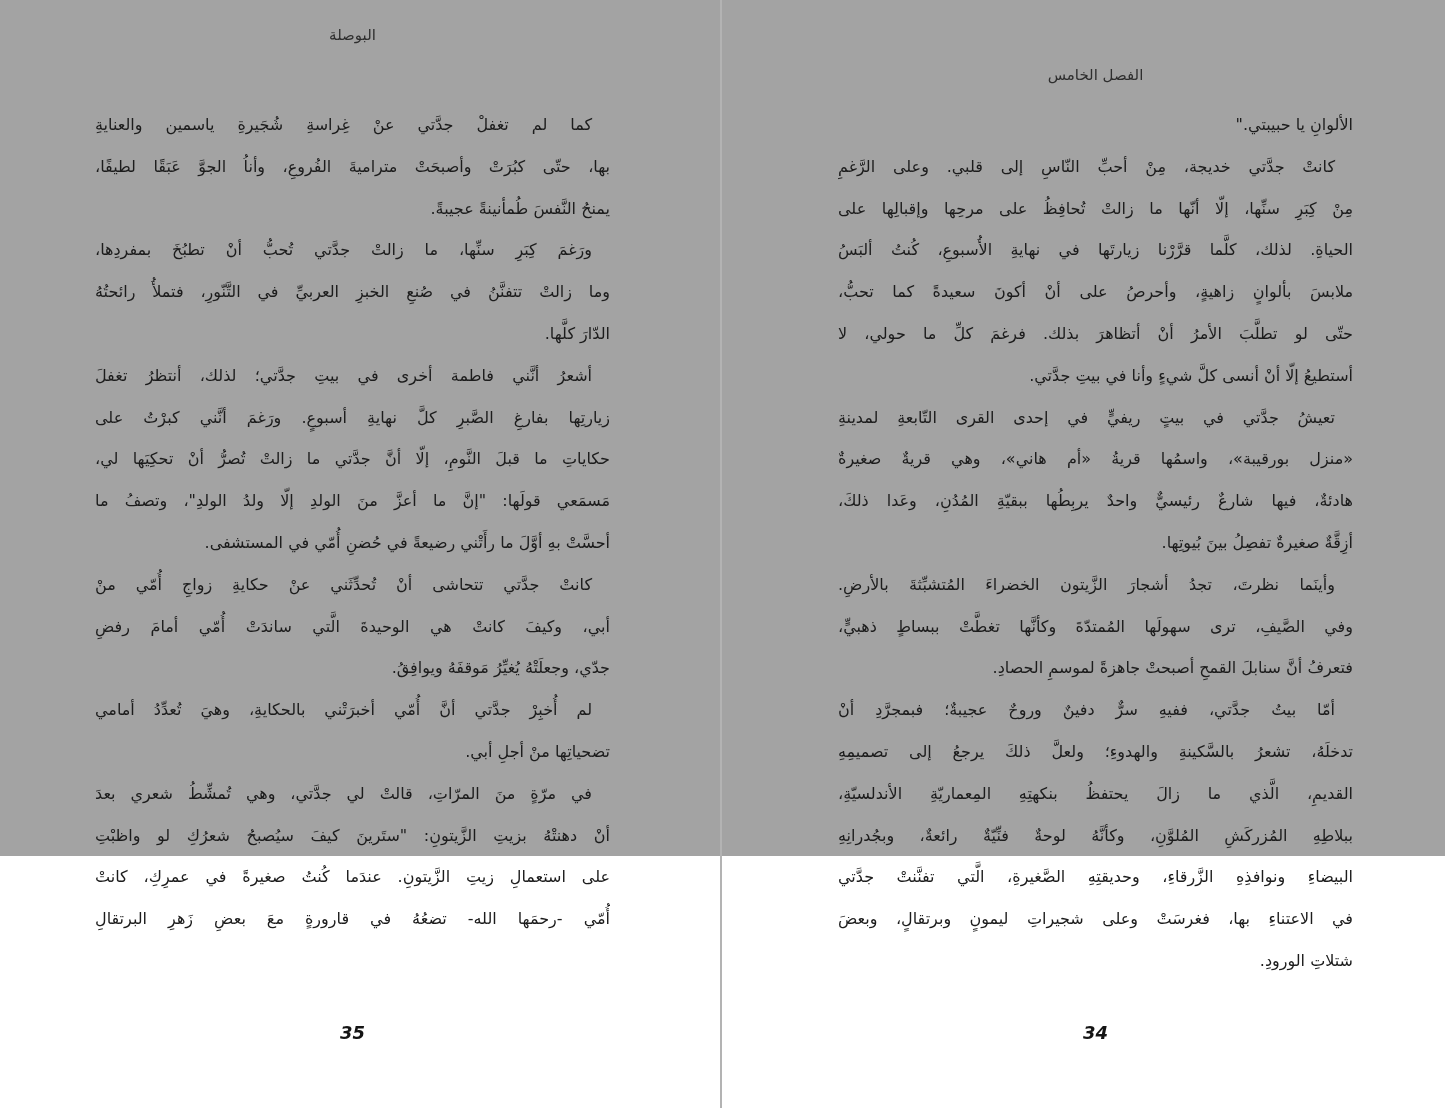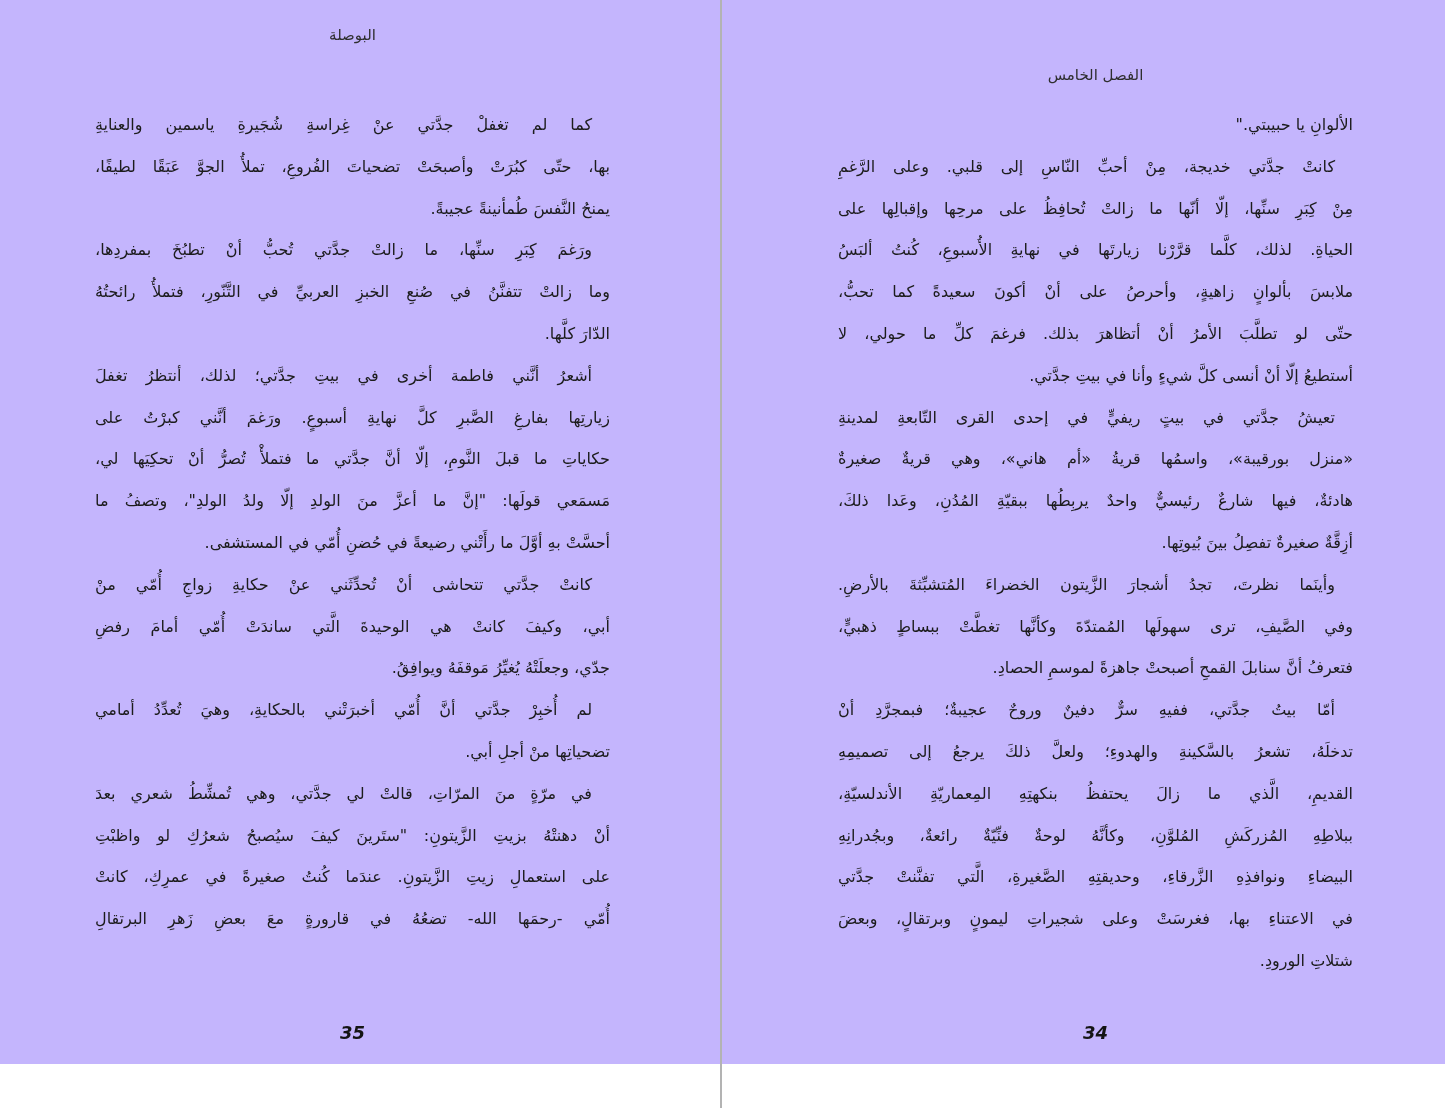--- a/index.html
+++ b/index.html
@@ -10,22 +10,22 @@
     width: 1445px;
     height: 1108px;
     background: #ffffff;
     font-family: "DejaVu Sans", sans-serif;
     color: #1c1c1c;
     overflow: hidden;
   }
   .spread {
     position: relative;
     width: 1445px;
-    height: 1064px;
-    background: #c4b5fd;
+    height: 856px;
+    background: #a3a3a3;
   }
   .divider {
     position: absolute;
     left: 720px;
     top: 0;
     width: 2px;
     height: 1108px;
     background: #b3b3b3;
   }
   .page {
@@ -88,32 +88,32 @@
 </head>
 <body>
 
 <div class="spread">
 
   <div class="page page-left">
     <div class="page-header">البوصلة</div>
     <div class="text-block" id="left-text">
         <div class="para">
           <div class="line line-indent">كما لم تغفلْ جدَّتي عنْ غِراسةِ شُجَيرةِ ياسمين والعنايةِ</div>
-          <div class="line">بها، حتّى كبُرَتْ وأصبحَتْ تضحياتَ الفُروعِ، تملأُ الجوَّ عَبَقًا لطيفًا،</div>
+          <div class="line">بها، حتّى كبُرَتْ وأصبحَتْ متراميةَ الفُروعِ، وأناُ الجوَّ عَبَقًا لطيفًا،</div>
           <div class="line line-last">يمنحُ النَّفسَ طُمأنينةً عجيبةً.</div>
         </div>
         <div class="para">
           <div class="line line-indent">ورَغمَ كِبَرِ سنِّها، ما زالتْ جدَّتي تُحبُّ أنْ تطبُخَ بمفردِها،</div>
           <div class="line">وما زالتْ تتفنَّنُ في صُنعِ الخبزِ العربيِّ في التَّنّورِ، فتملأُ رائحتُهُ</div>
           <div class="line line-last">الدّارَ كلَّها.</div>
         </div>
         <div class="para">
           <div class="line line-indent">أشعرُ أنَّني فاطمة أخرى في بيتِ جدَّتي؛ لذلك، أنتظرُ تغفلَ</div>
           <div class="line">زيارتِها بفارغِ الصَّبرِ كلَّ نهايةِ أسبوعٍ. ورَغمَ أنَّني كبرْتُ على</div>
-          <div class="line">حكاياتِ ما قبلَ النَّومِ، إلّا أنَّ جدَّتي ما فتملأْ تُصرُّ أنْ تحكِيَها لي،</div>
+          <div class="line">حكاياتِ ما قبلَ النَّومِ، إلّا أنَّ جدَّتي ما زالتْ تُصرُّ أنْ تحكِيَها لي،</div>
           <div class="line">مَسمَعي قولَها: "إنَّ ما أعزَّ منَ الولدِ إلّا ولدُ الولدِ"، وتصفُ ما</div>
           <div class="line line-last">أحسَّتْ بهِ أوَّلَ ما رأَتْني رضيعةً في حُضنِ أُمّي في المستشفى.</div>
         </div>
         <div class="para">
           <div class="line line-indent">كانتْ جدَّتي تتحاشى أنْ تُحدِّثَني عنْ حكايةِ زواجِ أُمّي منْ</div>
           <div class="line">أبي، وكيفَ كانتْ هي الوحيدةَ الَّتي ساندَتْ أُمّي أمامَ رفضِ</div>
           <div class="line line-last">جدّي، وجعلَتْهُ يُغيِّرُ مَوقفَهُ ويوافِقُ.</div>
         </div>
         <div class="para">
           <div class="line line-indent">لم أُخبِرْ جدَّتي أنَّ أُمّي أخبرَتْني بالحكايةِ، وهيَ تُعدِّدُ أمامي</div>

